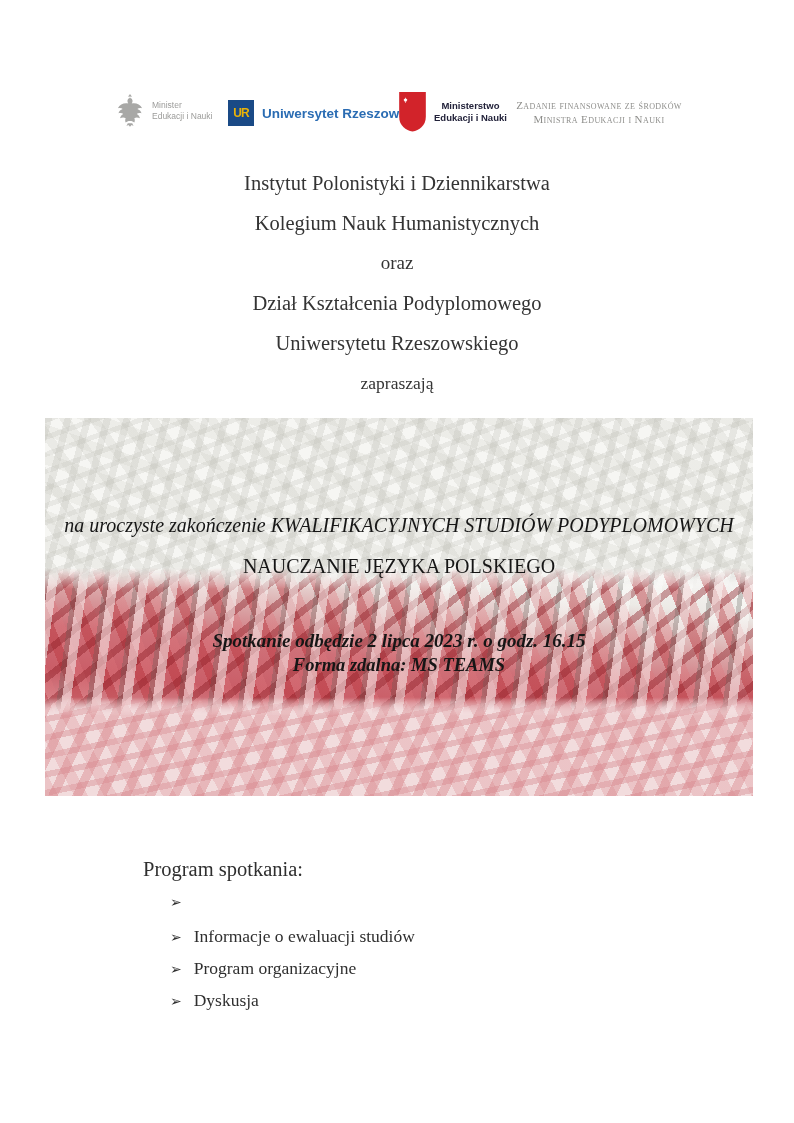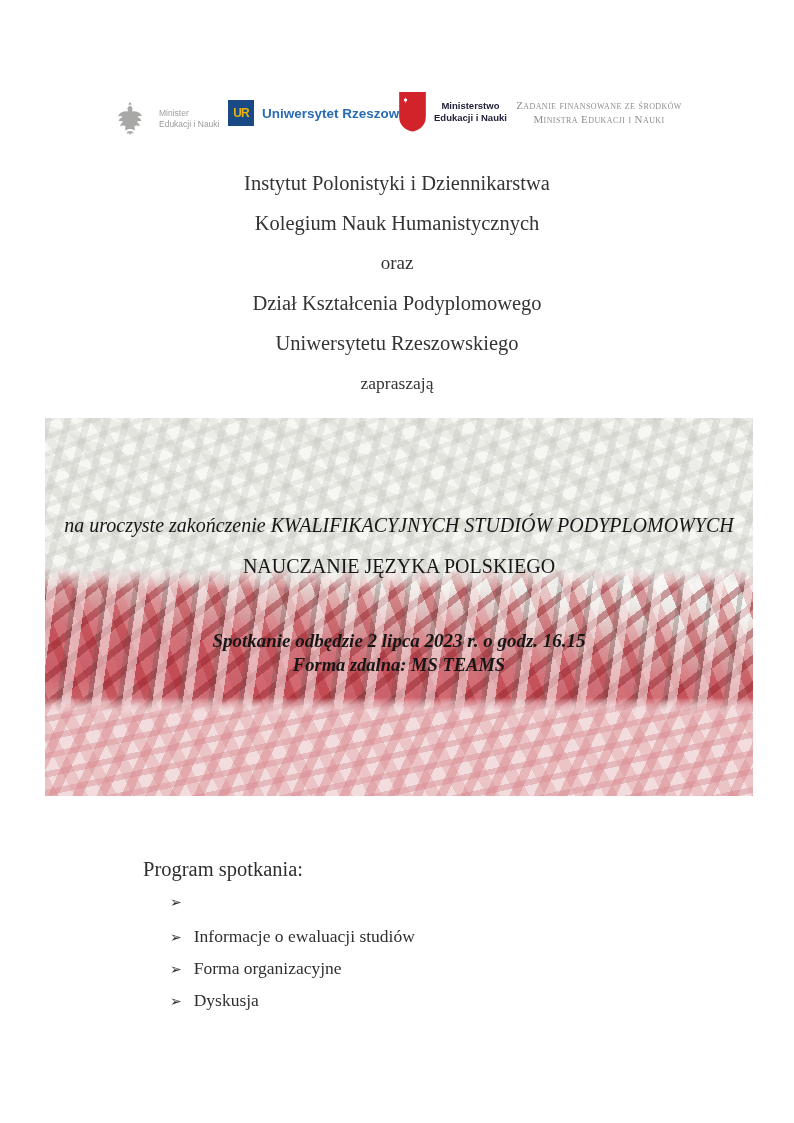--- a/index.html
+++ b/index.html
@@ -5,21 +5,21 @@
   * { margin:0; padding:0; box-sizing:border-box; }
   html,body { background:#ffffff; }
   .page {
     position:relative; width:794px; height:1123px; margin:0 auto;
     background:#ffffff; overflow:hidden;
     font-family:"Liberation Serif", serif; color:#353535;
   }
 
   
   .hlogo { position:absolute; display:flex; align-items:center; }
-  .logo-minister { left:114px; top:98px; gap:13px; }
+  .logo-minister { left:114px; top:90px; gap:6px; }
   .logo-minister .ltxt { font-family:"Liberation Sans", sans-serif; font-size:8.5px; line-height:11px; color:#9c9c9a; }
   .logo-ur { left:228px; top:100px; gap:8px; }
   .ur-square {
     width:26px; height:26px; background:#1a4a86; color:#eab308;
     font-family:"Liberation Sans", sans-serif; font-weight:bold; font-size:12px;
     letter-spacing:-1px; display:flex; align-items:center; justify-content:center;
   }
   .ur-label { font-family:"Liberation Sans", sans-serif; font-size:13.5px; font-weight:600; color:#2a6cb3; }
   .logo-ministerstwo { left:398px; top:91px; gap:7px;text-align:center; }
   .logo-ministerstwo .ltxt { font-family:"Liberation Sans", sans-serif; font-size:9.5px; font-weight:bold; line-height:12px; color:#22223a; }
@@ -158,21 +158,21 @@
     <ul class="program-list">
       <li class="program-item">
         <span class="arrow-icon">➢</span>
       </li>
       <li class="program-item">
         <span class="arrow-icon">➢</span>
         <span>Informacje o ewaluacji studiów</span>
       </li>
       <li class="program-item">
         <span class="arrow-icon">➢</span>
-        <span> Forma organizacyjne</span>
+        <span> Program organizacyjne</span>
       </li>
       <li class="program-item">
         <span class="arrow-icon">➢</span>
         <span>Dyskusja</span>
       </li>
     </ul>
   </div>
 
 </div>
 

